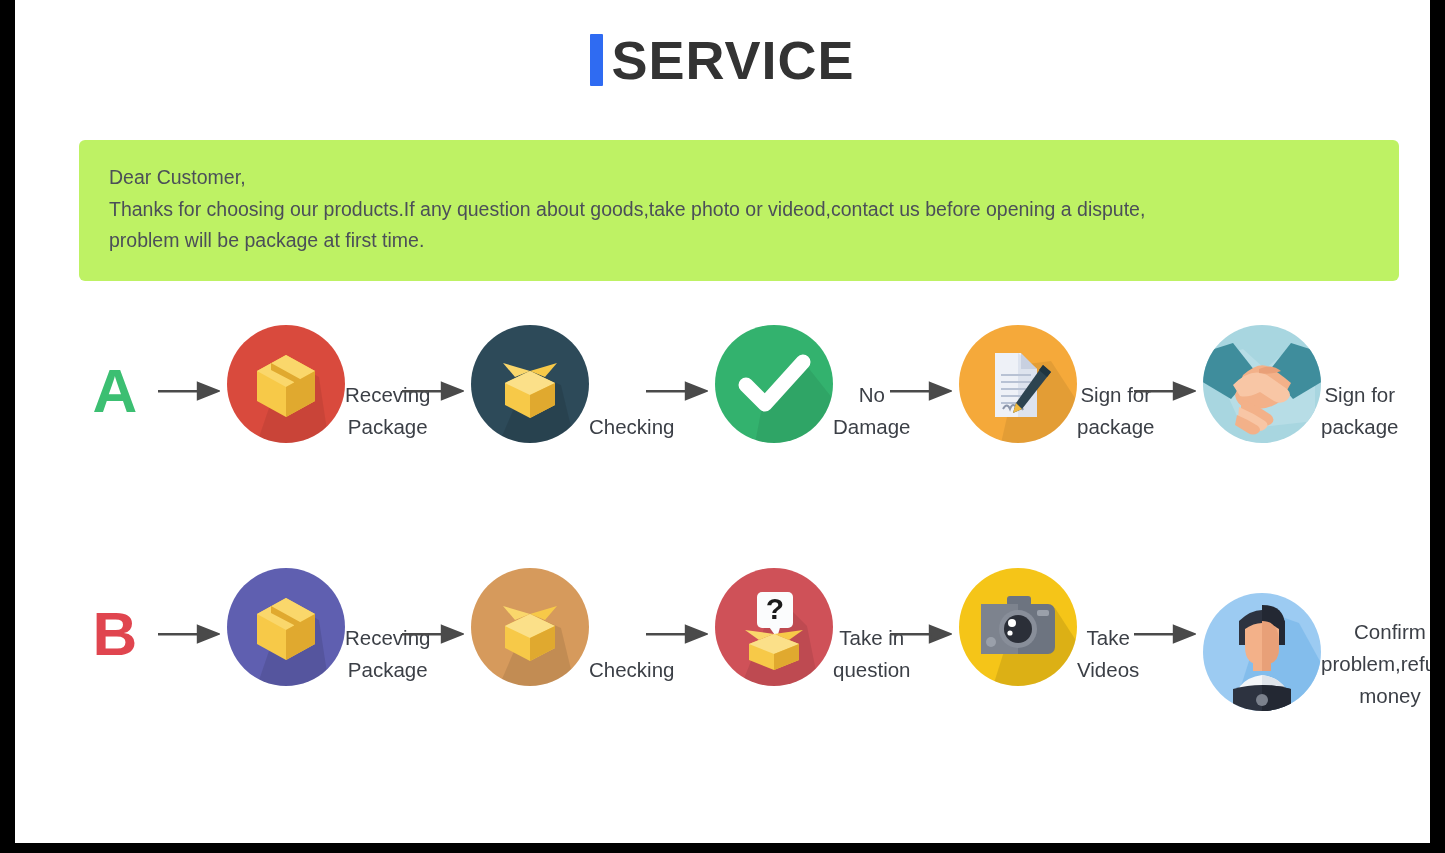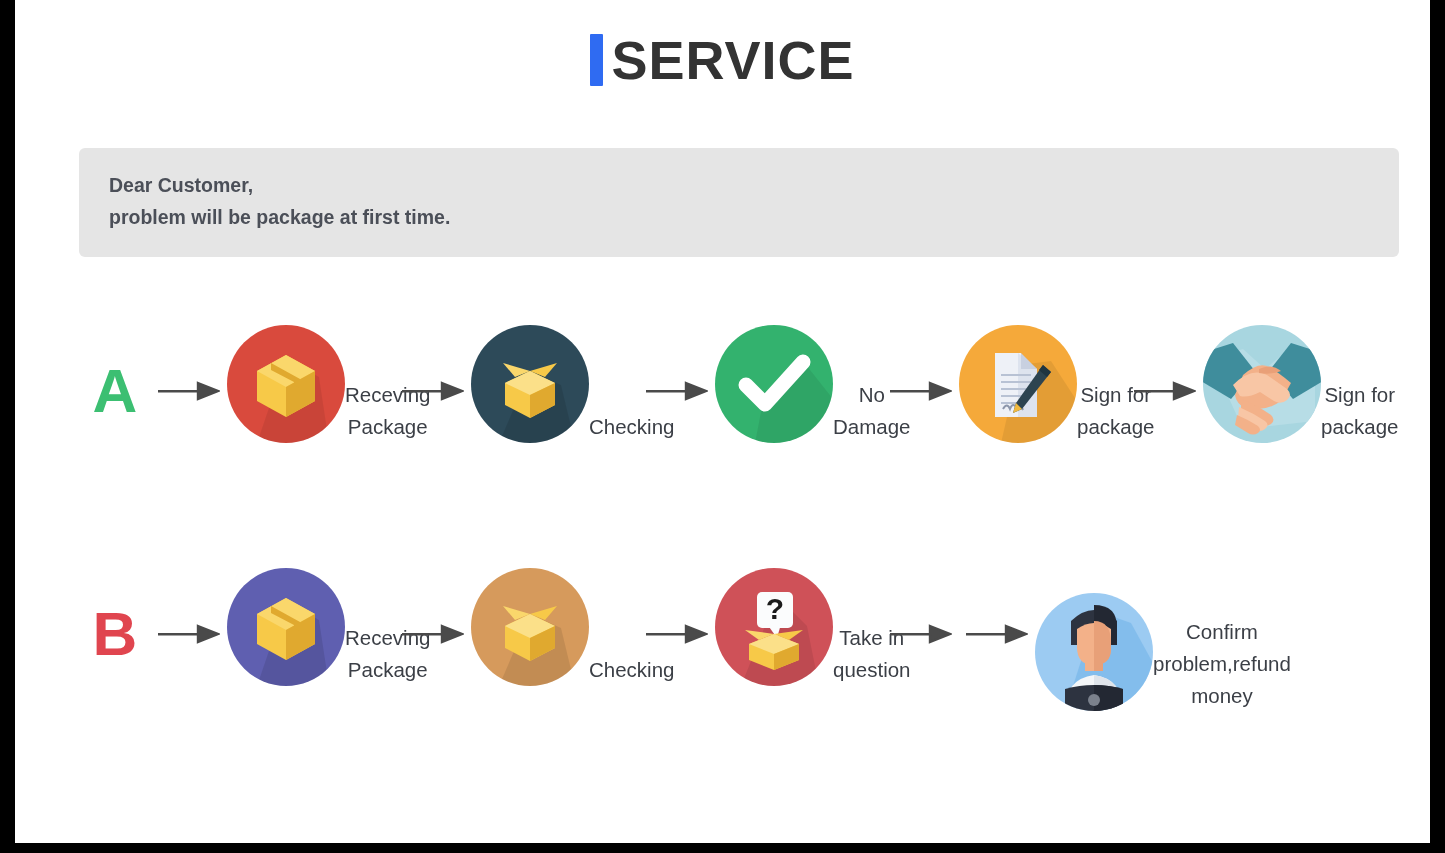--- a/index.html
+++ b/index.html
@@ -51,27 +51,26 @@
     font-weight: bold;
     color: #333333;
     letter-spacing: 1px;
     line-height: 1;
   }
 
   
   .notice {
     position: absolute;
     left: 64px;
-    top: 148px;
+    top: 140px;
     width: 1320px;
     box-sizing: border-box;
-    background: #e5e5e5;
+    background: #bef264;
     border-radius: 6px;
     padding: 22px 30px 24px 30px;
-    font-weight: bold;
   }
   .notice p {
     margin: 0;
     font-size: 19.5px;
     line-height: 1.62;
     color: #4b4f58;
     font-family: "Liberation Sans", sans-serif;
   }
 
   
@@ -136,20 +135,21 @@
 
 <div class="page">
 
   <div class="title-row">
     <span class="title-bar"></span>
     <span class="title-text">SERVICE</span>
   </div>
 
   <div class="notice">
     <p>Dear Customer,</p>
+    <p>Thanks for choosing our products.If any question about goods,take photo or videod,contact us before opening a dispute,</p>
     <p>problem will be package at first time.</p>
   </div>
 
   <div class="flow-row row-a">
 
     <div class="row-letter letter-a">A</div>
 
     <div class="arrow">
       <svg width="62" height="22" viewBox="0 0 62 22">
           <path d="M0 11.2 L44 11.2 M40 3 L60 11 L40 19 Z" stroke="#4a4a4a" stroke-width="2.4" fill="#4a4a4a"></path>
@@ -324,20 +324,37 @@
       </div>
       <div class="step-label">Take in question</div>
     </div>
 
     <div class="arrow">
       <svg width="62" height="22" viewBox="0 0 62 22">
           <path d="M0 11.2 L44 11.2 M40 3 L60 11 L40 19 Z" stroke="#4a4a4a" stroke-width="2.4" fill="#4a4a4a"></path>
         </svg>
     </div>
 
+    <div class="step">
+      <div class="step-icon" style="background:#f5c518">
+        <svg width="118" height="118" viewBox="0 0 118 118">
+          <path d="M60 36 L96 40 L118 74 L118 118 L34 118 Z" fill="#000" opacity="0.10"></path>
+          <rect x="48" y="28" width="24" height="10" rx="3" fill="#6d7480"></rect>
+          <rect x="22" y="36" width="74" height="50" rx="7" fill="#6d7480"></rect>
+          <rect x="22" y="36" width="37" height="50" fill="#7d838e"></rect>
+          <circle cx="59" cy="61" r="19" fill="#888e99"></circle>
+          <circle cx="59" cy="61" r="14" fill="#2b2f38"></circle>
+          <circle cx="53" cy="55" r="4" fill="#ffffff"></circle>
+          <circle cx="51" cy="65" r="2.6" fill="#ffffff"></circle>
+          <circle cx="32" cy="74" r="5" fill="#9aa0aa"></circle>
+          <rect x="78" y="42" width="12" height="6" rx="2" fill="#9aa0aa"></rect>
+        </svg>
+      </div>
+      <div class="step-label">Take Videos</div>
+    </div>
 
     <div class="arrow">
       <svg width="62" height="22" viewBox="0 0 62 22">
           <path d="M0 11.2 L44 11.2 M40 3 L60 11 L40 19 Z" stroke="#4a4a4a" stroke-width="2.4" fill="#4a4a4a"></path>
         </svg>
     </div>
 
     <div class="step step-wide">
       <div class="step-icon" style="background:#9ccbf2">
         <svg width="118" height="118" viewBox="0 0 118 118">

